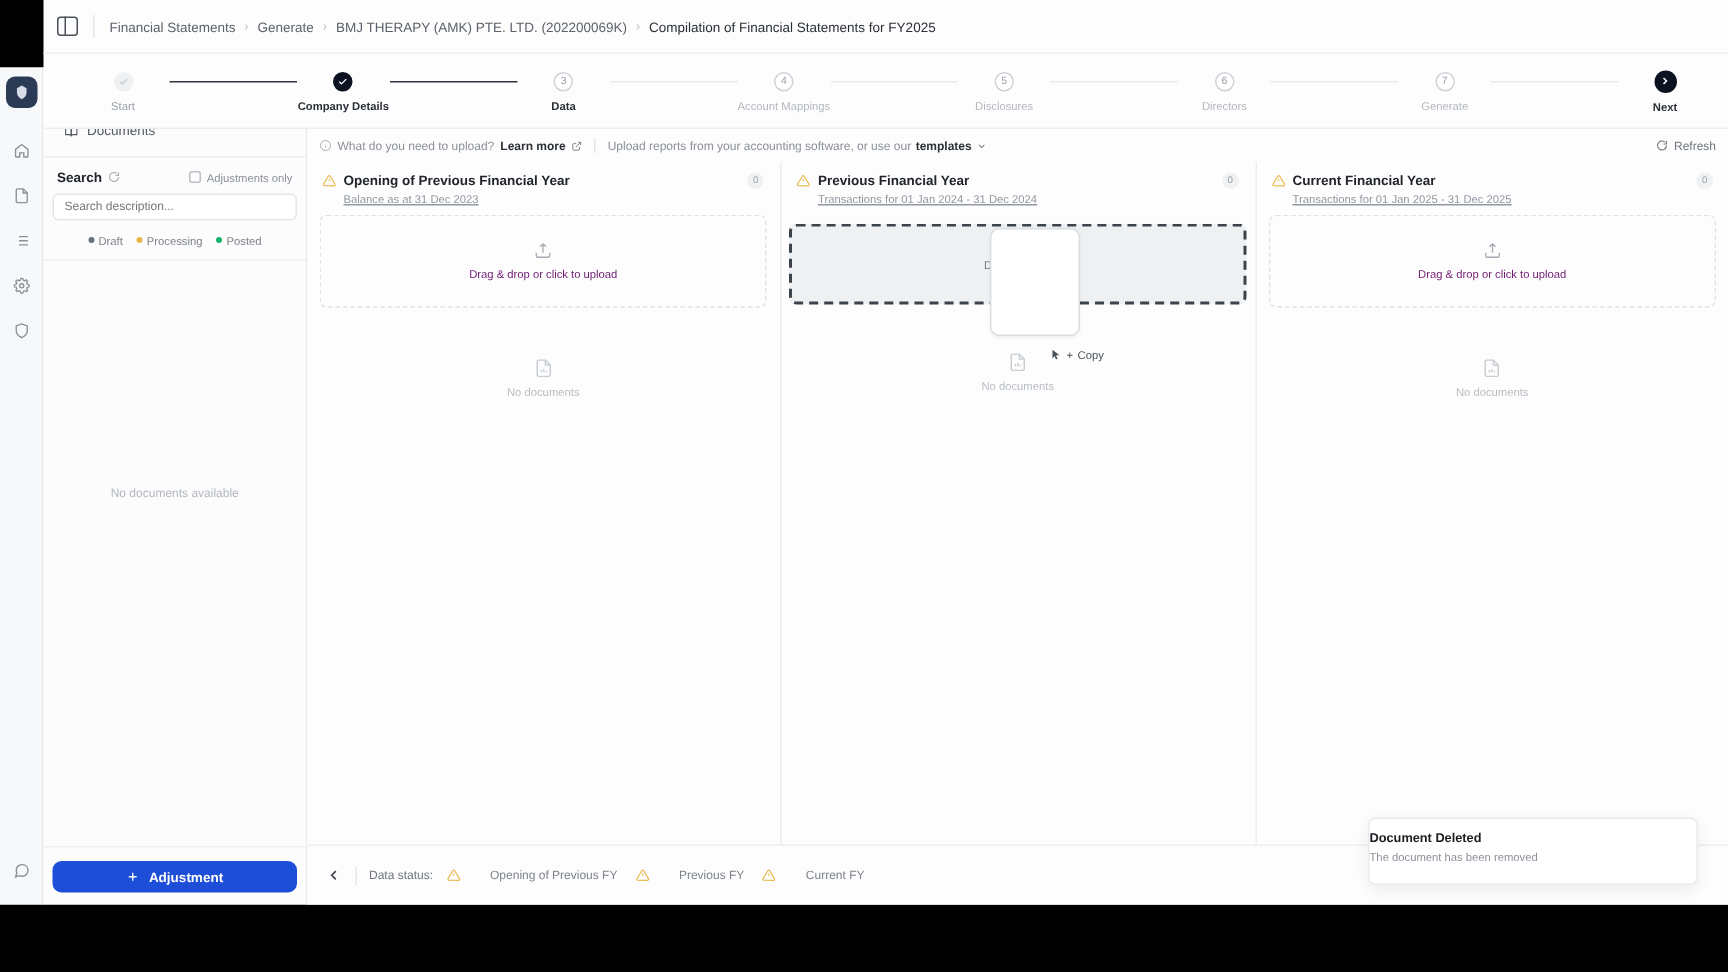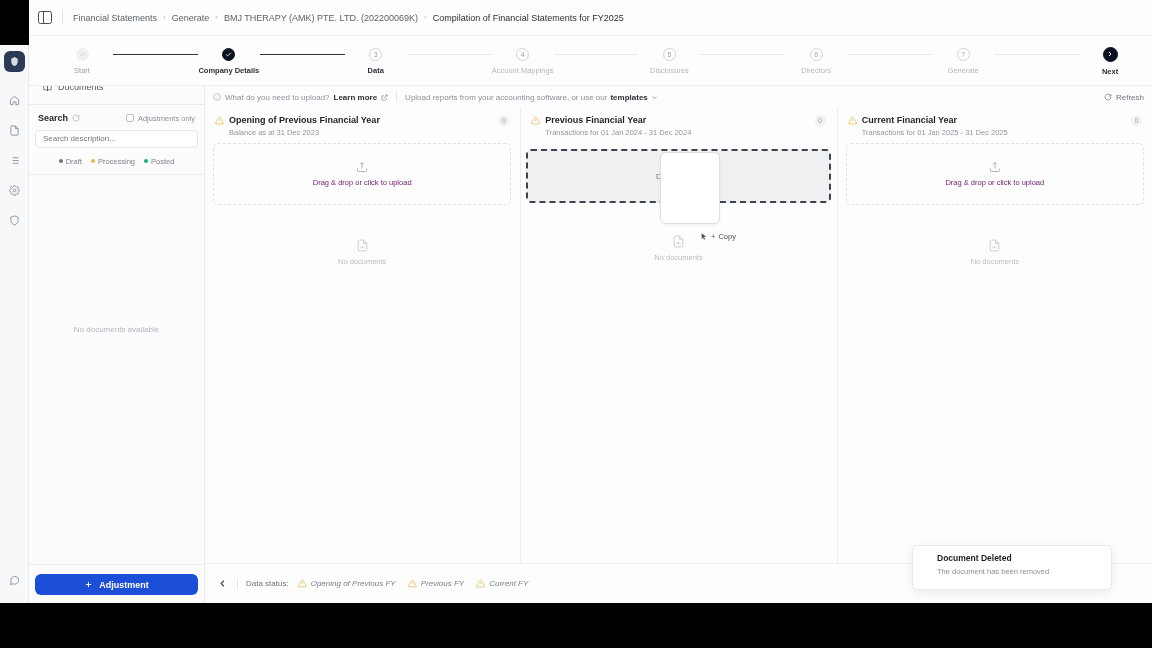--- a/index.html
+++ b/index.html
@@ -159,21 +159,21 @@
   }
   .card {
     flex: 1; background: #fdfdfd;
     border-left: 1px solid #ededf0;
     display:flex; flex-direction: column;
   }
   .card:first-child { border-left: none; }
   .card-head { padding: 7px 10px 6px 10px; display:flex; align-items:flex-start; }
   .card-head .warn { margin-right: 5px; margin-top: 1px; }
   .card-title { font-size: 9px; font-weight: 700; color:#21252b; }
-  .card-sub { font-size: 7.5px; color:#9198a1; margin-top: 3px; }
+  .card-sub { font-size: 7.5px; color:#9198a1; margin-top: 3px; text-decoration: underline; }
   .count-badge {
     margin-left:auto; width: 11px; height: 11px; border-radius:50%;
     background:#f0f1f3; color:#9aa0a8; font-size:6.5px;
     display:flex; align-items:center; justify-content:center;
   }
   .drop {
     margin: 0 8px; height: 62px; border: 1px dashed #dfe2e6; border-radius: 5px;
     display:flex; flex-direction:column; align-items:center; justify-content:center;
     background: #fdfdfd; color:#701a75;
   }
@@ -203,28 +203,28 @@
 
   
   #footer {
     position:absolute; left: 205px; top: 563px; width: 947px; height: 40px;
     display:flex; align-items:center; padding: 0 10px;
     border-top:1px solid #ebedf0; background:#fdfdfd; z-index: 4;
   }
   .back-chev { width: 14px; height: 14px; display:flex; align-items:center; justify-content:center; color:#3b4149; }
   #footer .fdiv { width:1px; height:12px; background:#e4e6ea; margin: 0 8px; }
   .dstatus { font-size: 8px; color:#6f757e; margin-right: 9px; }
-  .dchip { display:flex; align-items:center; gap:4px; font-size: 8px; color:#7c828b; margin-right: 12px; font-style: italic; }
+  .dchip { display:flex; align-items:center; gap:20px; font-size: 8px; color:#7c828b; margin-right: 12px; }
 
   
   #toast {
-    position:absolute; left: 912px; top: 545px; width: 200px; height: 45px;
+    position:absolute; left: 912px; top: 545px; width: 220px; height: 45px;
     background:#fff; border:1px solid #e8eaed; border-radius: 5px;
     box-shadow: 0 3px 10px rgba(0,0,0,.07);
-    padding: 7px 24px; z-index: 30;
+    padding: 7px 0; z-index: 30;
   }
   #toast .tt { font-size: 8.5px; font-weight:700; color:#1a1d21; }
   #toast .ts { font-size: 7.5px; color:#8b9099; margin-top: 4px; }
 
   svg { display:block; }
 </style>
 </head>
 <body>
 
 <div class="letterbox" id="lb-top"></div>

